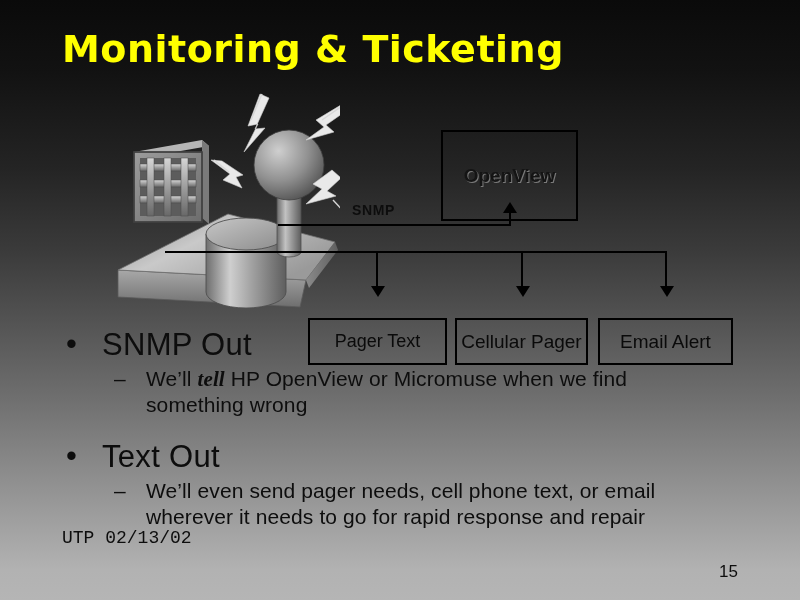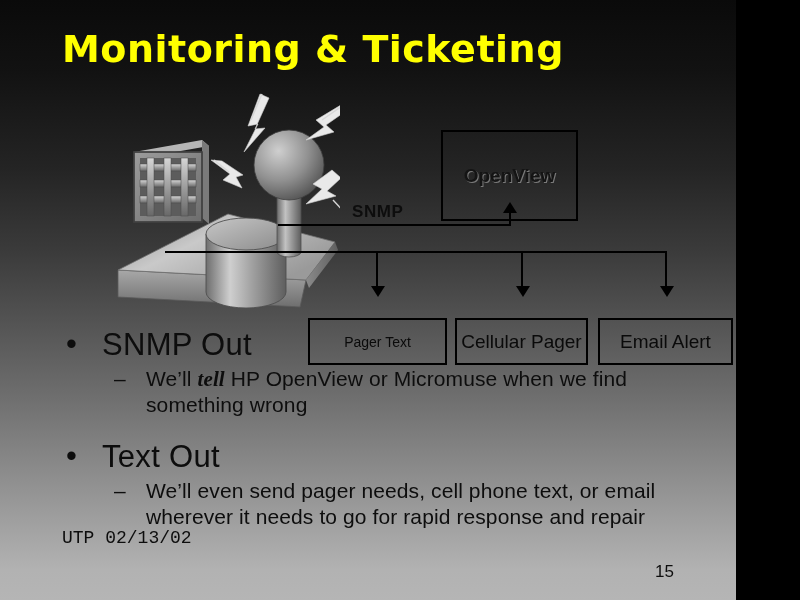--- a/index.html
+++ b/index.html
@@ -4,21 +4,21 @@
 <title>Monitoring &amp; Ticketing</title>
 <style>
   html, body {
     margin: 0;
     padding: 0;
     background: #000;
   }
 
   #slide {
     position: relative;
-    width: 736px;
+    width: 800px;
     height: 600px;
     overflow: hidden;
     font-family: "Liberation Sans", sans-serif;
     background: linear-gradient(to bottom,
         #0a0a0a 0%,
         #121212 12%,
         #242424 28%,
         #3b3b3b 42%,
         #545454 54%,
         #6e6e6e 66%,
@@ -70,21 +70,21 @@
     top: 110px;
     width: 137px;
     height: 91px;
     font-size: 19px;
     font-weight: bold;
     color: #141414;
     text-shadow: 1px 1px 0 rgba(190,190,190,0.55);
     background: transparent;
   }
 
-  #box-pager   { left: 308px; top: 298px; width: 139px; height: 47px; font-size: 14px; }
+  #box-pager   { left: 308px; top: 298px; width: 139px; height: 47px; font-size: 18px; }
   #box-cell    { left: 455px; top: 298px; width: 133px; height: 47px; font-size: 19px; }
   #box-email   { left: 598px; top: 298px; width: 135px; height: 47px; font-size: 19px; }
 
   
   .line {
     position: absolute;
     background: #000;
   }
   .hline { height: 2px; }
   .vline { width: 2px; }
@@ -96,21 +96,21 @@
     border-left: 7px solid transparent;
     border-right: 7px solid transparent;
   }
   .arrow-up   { border-bottom: 11px solid #000; }
   .arrow-down { border-top: 11px solid #000; }
 
   #snmp-label {
     position: absolute;
     left: 352px;
     top: 202px;
-    font-size: 17px;
+    font-size: 14px;
     font-weight: bold;
     color: #0d0d0d;
     letter-spacing: 0.6px;
     font-family: "Liberation Sans", sans-serif;
   }
 
   
   #body {
     position: absolute;
     left: 58px;

